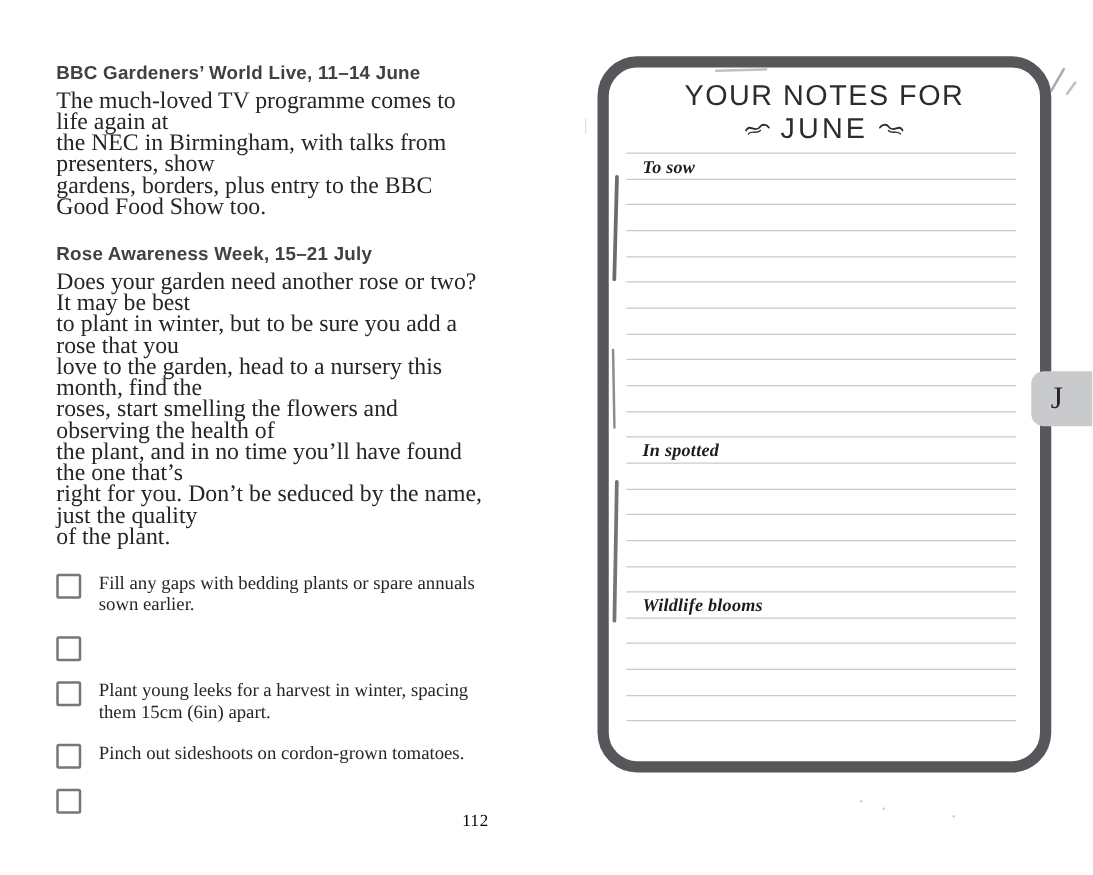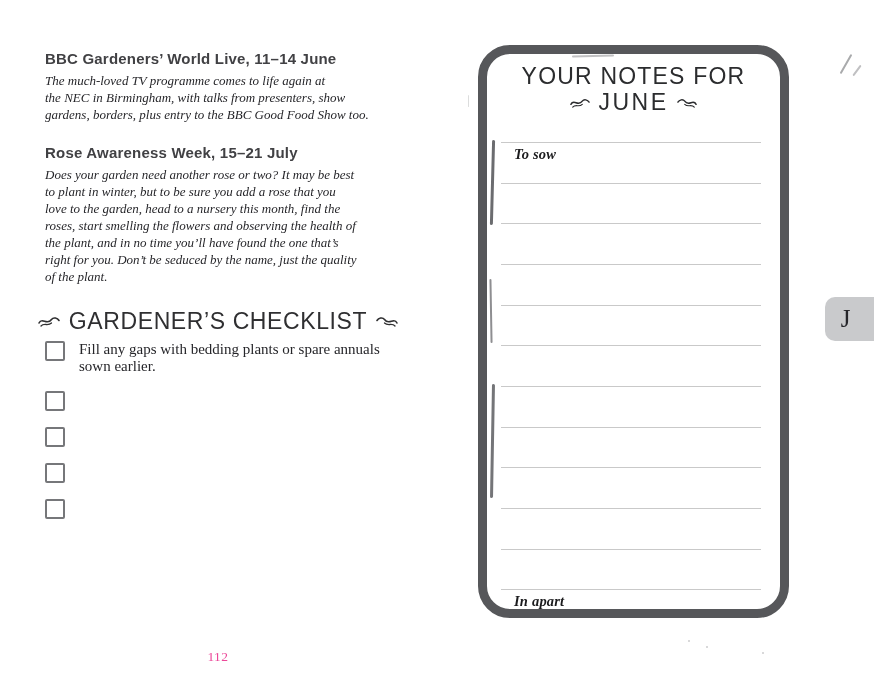--- a/index.html
+++ b/index.html
@@ -10,61 +10,60 @@
     color:#232325;
   }
   
   .left-page{position:absolute;left:45px;top:50px;width:346px;}
   .event-heading{
     font-family:"Liberation Sans", sans-serif;
     font-size:15px;font-weight:700;color:#414144;
     letter-spacing:.2px;margin:0 0 4px 0;line-height:18px;
   }
   .event-body{
-    font-size:13px;line-height:17px;margin:0;
-    white-space:pre-line;color:#26262a;font-style:italic;
+    font-size:19px;line-height:17px;margin:0;
+    white-space:pre-line;color:#26262a;
   }
   .event-block{margin-bottom:21px;}
   .checklist-title-row{
     margin-top:23px;display:flex;align-items:center;justify-content:center;gap:9px;
     font-family:"Liberation Sans", sans-serif;font-size:23px;font-weight:500;
     color:#2f2f31;letter-spacing:.6px;line-height:26px;white-space:nowrap;
   }
   .checklist{list-style:none;margin:7px 0 0 0;padding:0;}
   .checklist li{display:flex;gap:14px;margin-bottom:16px;}
   .checkbox{
     width:20px;height:20px;border:2px solid #76777a;border-radius:2px;
     background:#fff;flex-shrink:0;margin-top:0;box-sizing:border-box;
   }
   .item-text{font-size:15px;line-height:17px;white-space:pre-line;color:#26262a;}
   .page-number{
-    position:absolute;left:45px;top:649px;width:346px;text-align:center;
-    font-size:13.5px;color:#ec4899;letter-spacing:.5px;
+    position:absolute;left:45px;top:649px;width:346px;text-align:right;
+    font-size:13.5px;color:#000000;letter-spacing:.5px;
   }
   
   .notes-box{
-    position:absolute;left:478px;top:45px;width:311px;height:573px;
+    position:absolute;left:478px;top:45px;width:363px;height:573px;
     box-sizing:border-box;border:9px solid var(--border-color,#56575a);
     border-radius:32px;background:#fff;overflow:hidden;
   }
   .notes-title{position:relative;text-align:center;margin-top:10px;}
   .title-line1{
     font-family:"Liberation Sans", sans-serif;font-size:23px;font-weight:500;
     letter-spacing:1.2px;color:#2b2c2e;line-height:25px;
   }
   .title-line2-row{
     display:flex;align-items:center;justify-content:center;gap:8px;margin-top:1px;
     font-family:"Liberation Sans", sans-serif;font-size:23px;font-weight:500;
     letter-spacing:2.5px;color:#2b2c2e;line-height:25px;
   }
   .note-lines{position:absolute;left:14px;right:19px;top:68px;}
   .note-row{
     height:20.67px;border-top:1px solid var(--rule-color,#c9c9c9);
     box-sizing:border-box;
-    margin-top:20px;
   }
   .label-row span{
     display:inline-block;padding-left:13px;padding-top:3px;
     font-family:"Liberation Serif", serif;font-style:italic;font-weight:bold;
     font-size:14.5px;color:#1c1c1e;letter-spacing:.2px;
   }
   
   .j-tab{
     position:absolute;left:825px;top:297px;width:49px;height:44px;
     background:var(--tab-color,#c9cacc);border-radius:10px 0 0 10px;
@@ -107,50 +106,38 @@
     <h3 class="event-heading">Rose Awareness Week, 15–21 July</h3>
     <p class="event-body">Does your garden need another rose or two? It may be best
 to plant in winter, but to be sure you add a rose that you
 love to the garden, head to a nursery this month, find the
 roses, start smelling the flowers and observing the health of
 the plant, and in no time you’ll have found the one that’s
 right for you. Don’t be seduced by the name, just the quality
 of the plant.</p>
   </div>
 
-  <div class="checklist-title-row">
-    <span class="flourish">
-      <svg width="22" height="13" viewBox="0 0 22 13">
-        <path d="M1 8 C4 1.5, 9 11, 13.5 4.5 C15.5 1.8, 19.5 3, 21 5.5" fill="none" stroke="#2f2f31" stroke-width="1.6" stroke-linecap="round"></path>
-        <path d="M3 11 C6 7.5, 10 11.5, 13.5 8" fill="none" stroke="#2f2f31" stroke-width="1.3" stroke-linecap="round"></path>
-      </svg>
-    </span>
-    <span class="checklist-title">GARDENER’S CHECKLIST</span>
-    <span class="flourish mirror">
-      <svg width="22" height="13" viewBox="0 0 22 13">
-        <path d="M1 8 C4 1.5, 9 11, 13.5 4.5 C15.5 1.8, 19.5 3, 21 5.5" fill="none" stroke="#2f2f31" stroke-width="1.6" stroke-linecap="round"></path>
-        <path d="M3 11 C6 7.5, 10 11.5, 13.5 8" fill="none" stroke="#2f2f31" stroke-width="1.3" stroke-linecap="round"></path>
-      </svg>
-    </span>
-  </div>
 
   <ul class="checklist">
     <li>
       <div class="checkbox"></div>
       <span class="item-text">Fill any gaps with bedding plants or spare annuals
 sown earlier.</span>
     </li>
     <li>
       <div class="checkbox"></div>
     </li>
     <li>
       <div class="checkbox"></div>
-    </li>
-    <li>
-      <div class="checkbox"></div>
+      <span class="item-text">Plant young leeks for a harvest in winter, spacing
+them 15cm (6in) apart.</span>
+    </li>
+    <li>
+      <div class="checkbox"></div>
+      <span class="item-text">Pinch out sideshoots on cordon-grown tomatoes.</span>
     </li>
     <li>
       <div class="checkbox"></div>
     </li>
   </ul>
 </div>
 
 <div class="page-number">112</div>
 
 <div class="notes-box">
@@ -185,21 +172,21 @@
     <div class="note-row"></div>
     <div class="note-row"></div>
 
     <div class="note-row"></div>
     <div class="note-row"></div>
     <div class="note-row"></div>
     <div class="note-row"></div>
     <div class="note-row"></div>
 
     <div class="note-row label-row">
-      <span>In apart</span>
+      <span>In spotted</span>
     </div>
     <div class="note-row"></div>
     <div class="note-row"></div>
     <div class="note-row"></div>
     <div class="note-row"></div>
     <div class="note-row"></div>
 
     <div class="note-row label-row">
       <span>Wildlife blooms</span>
     </div>

